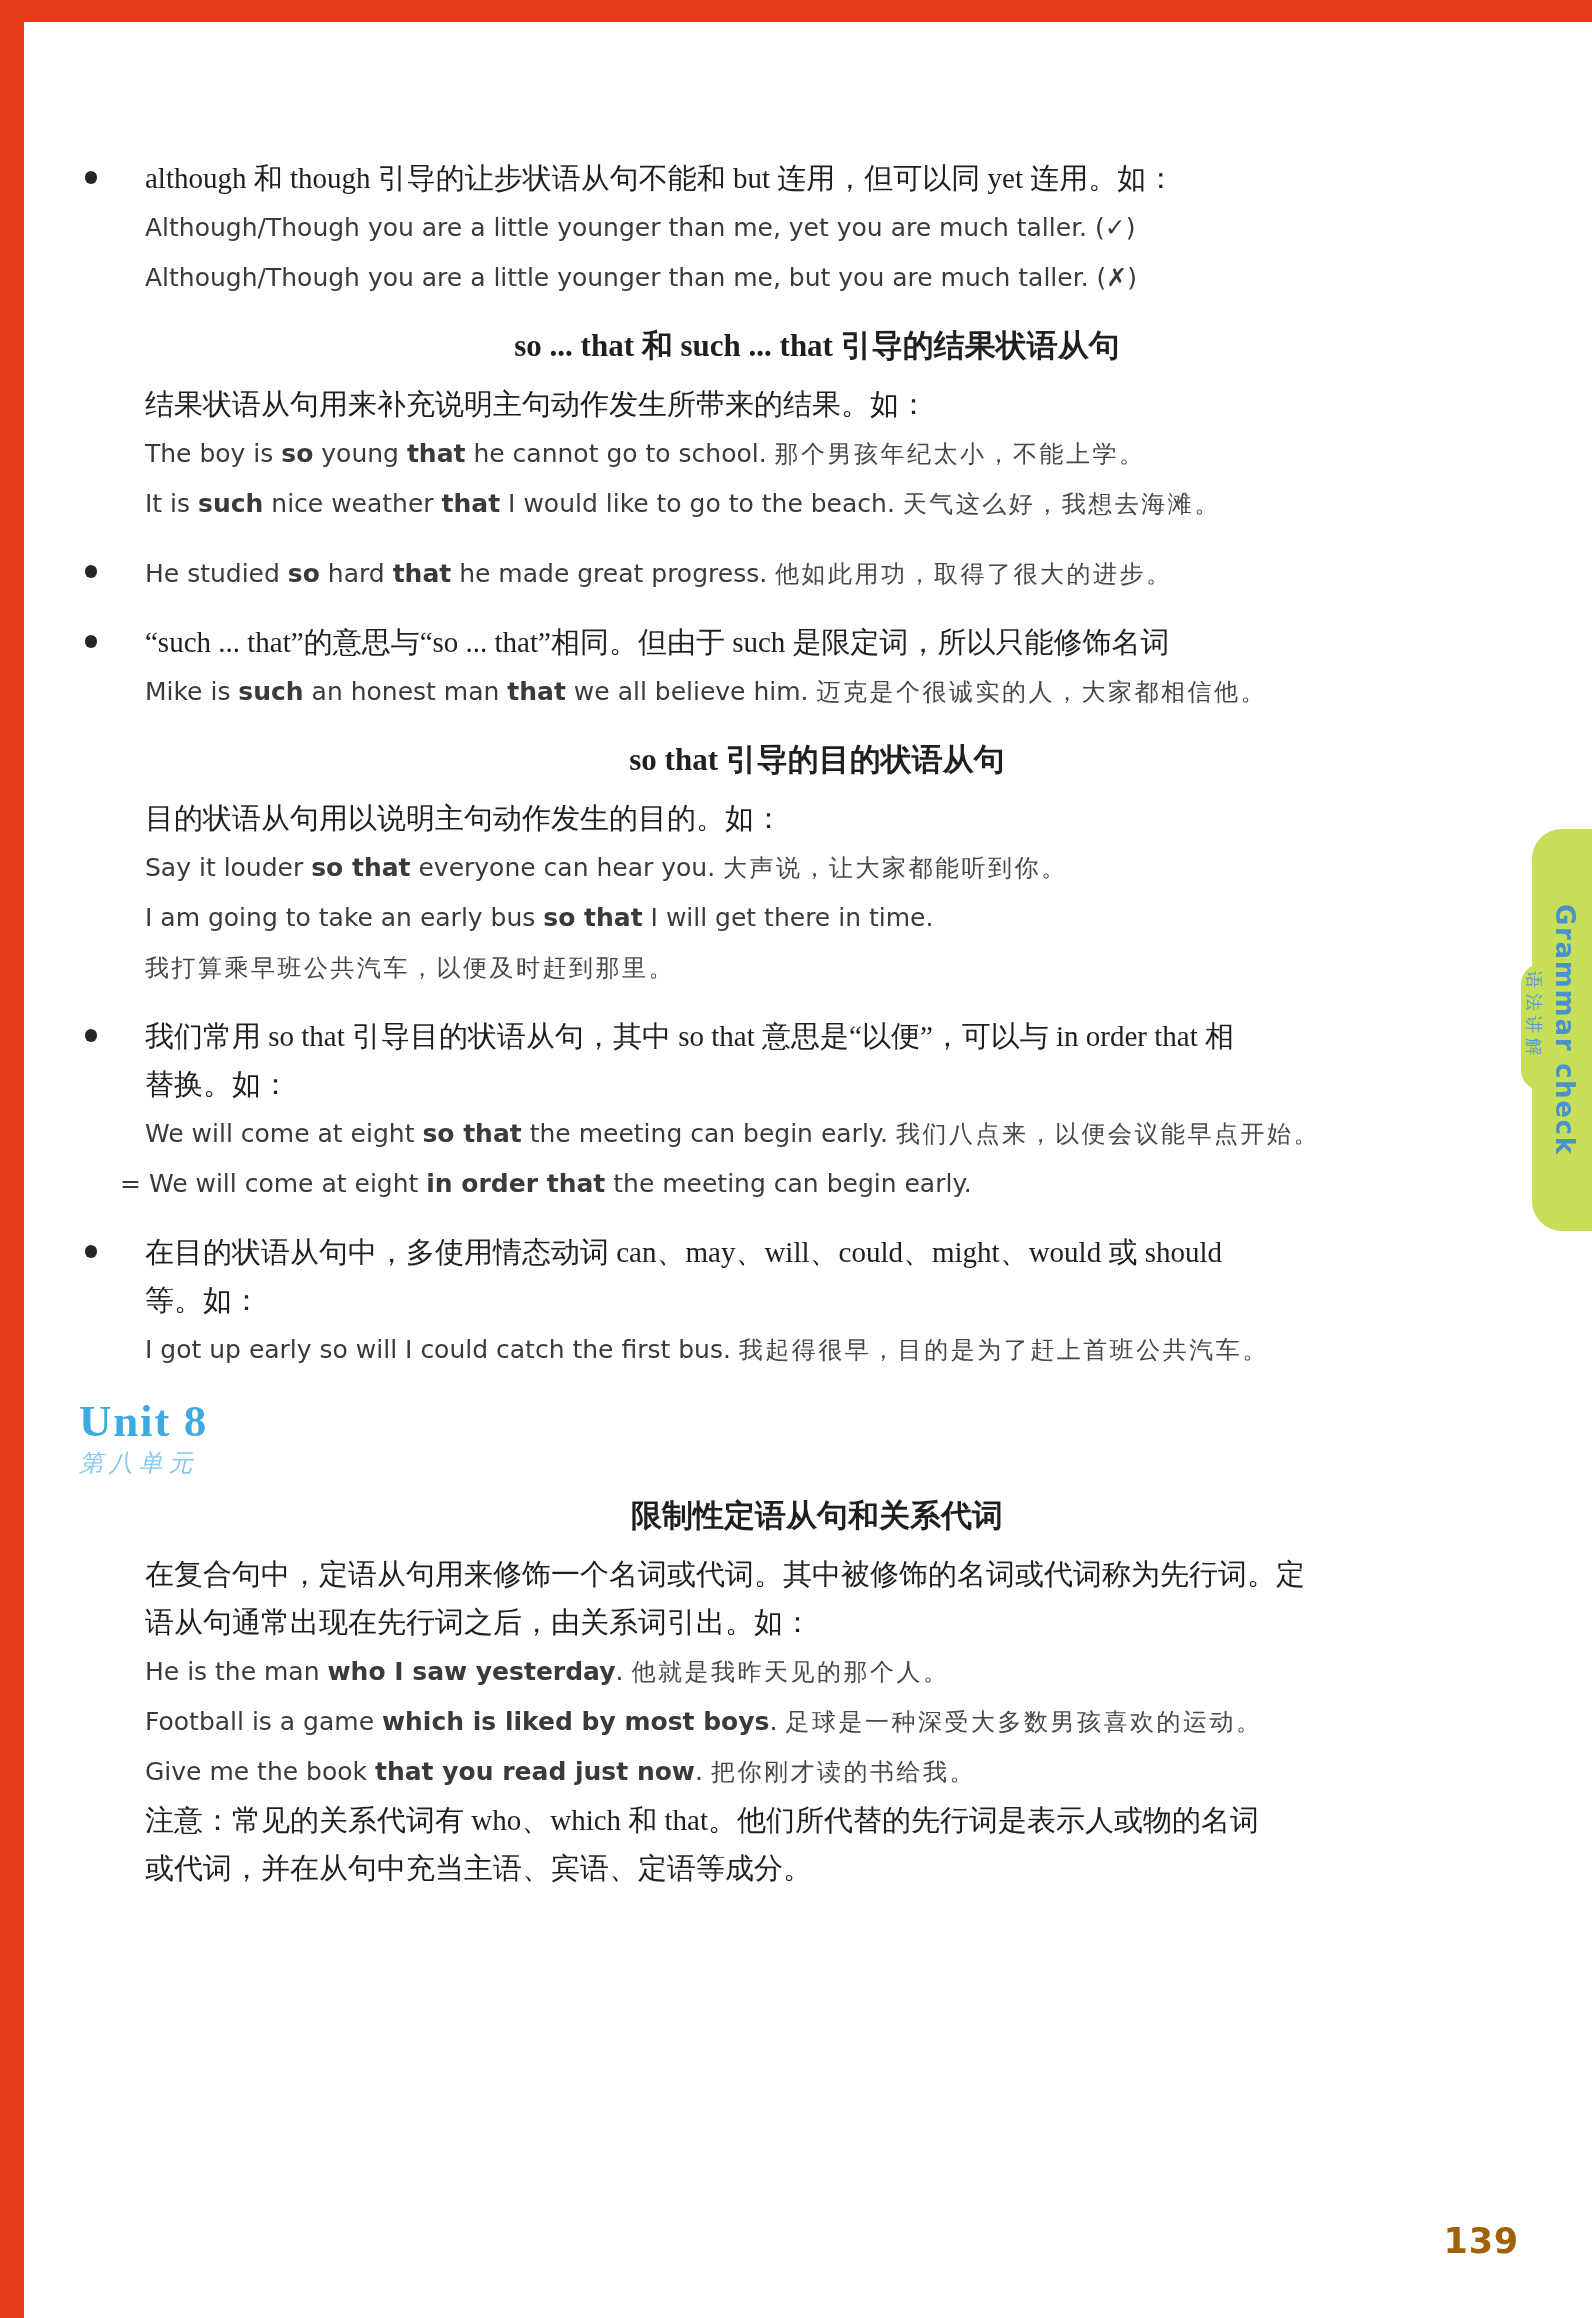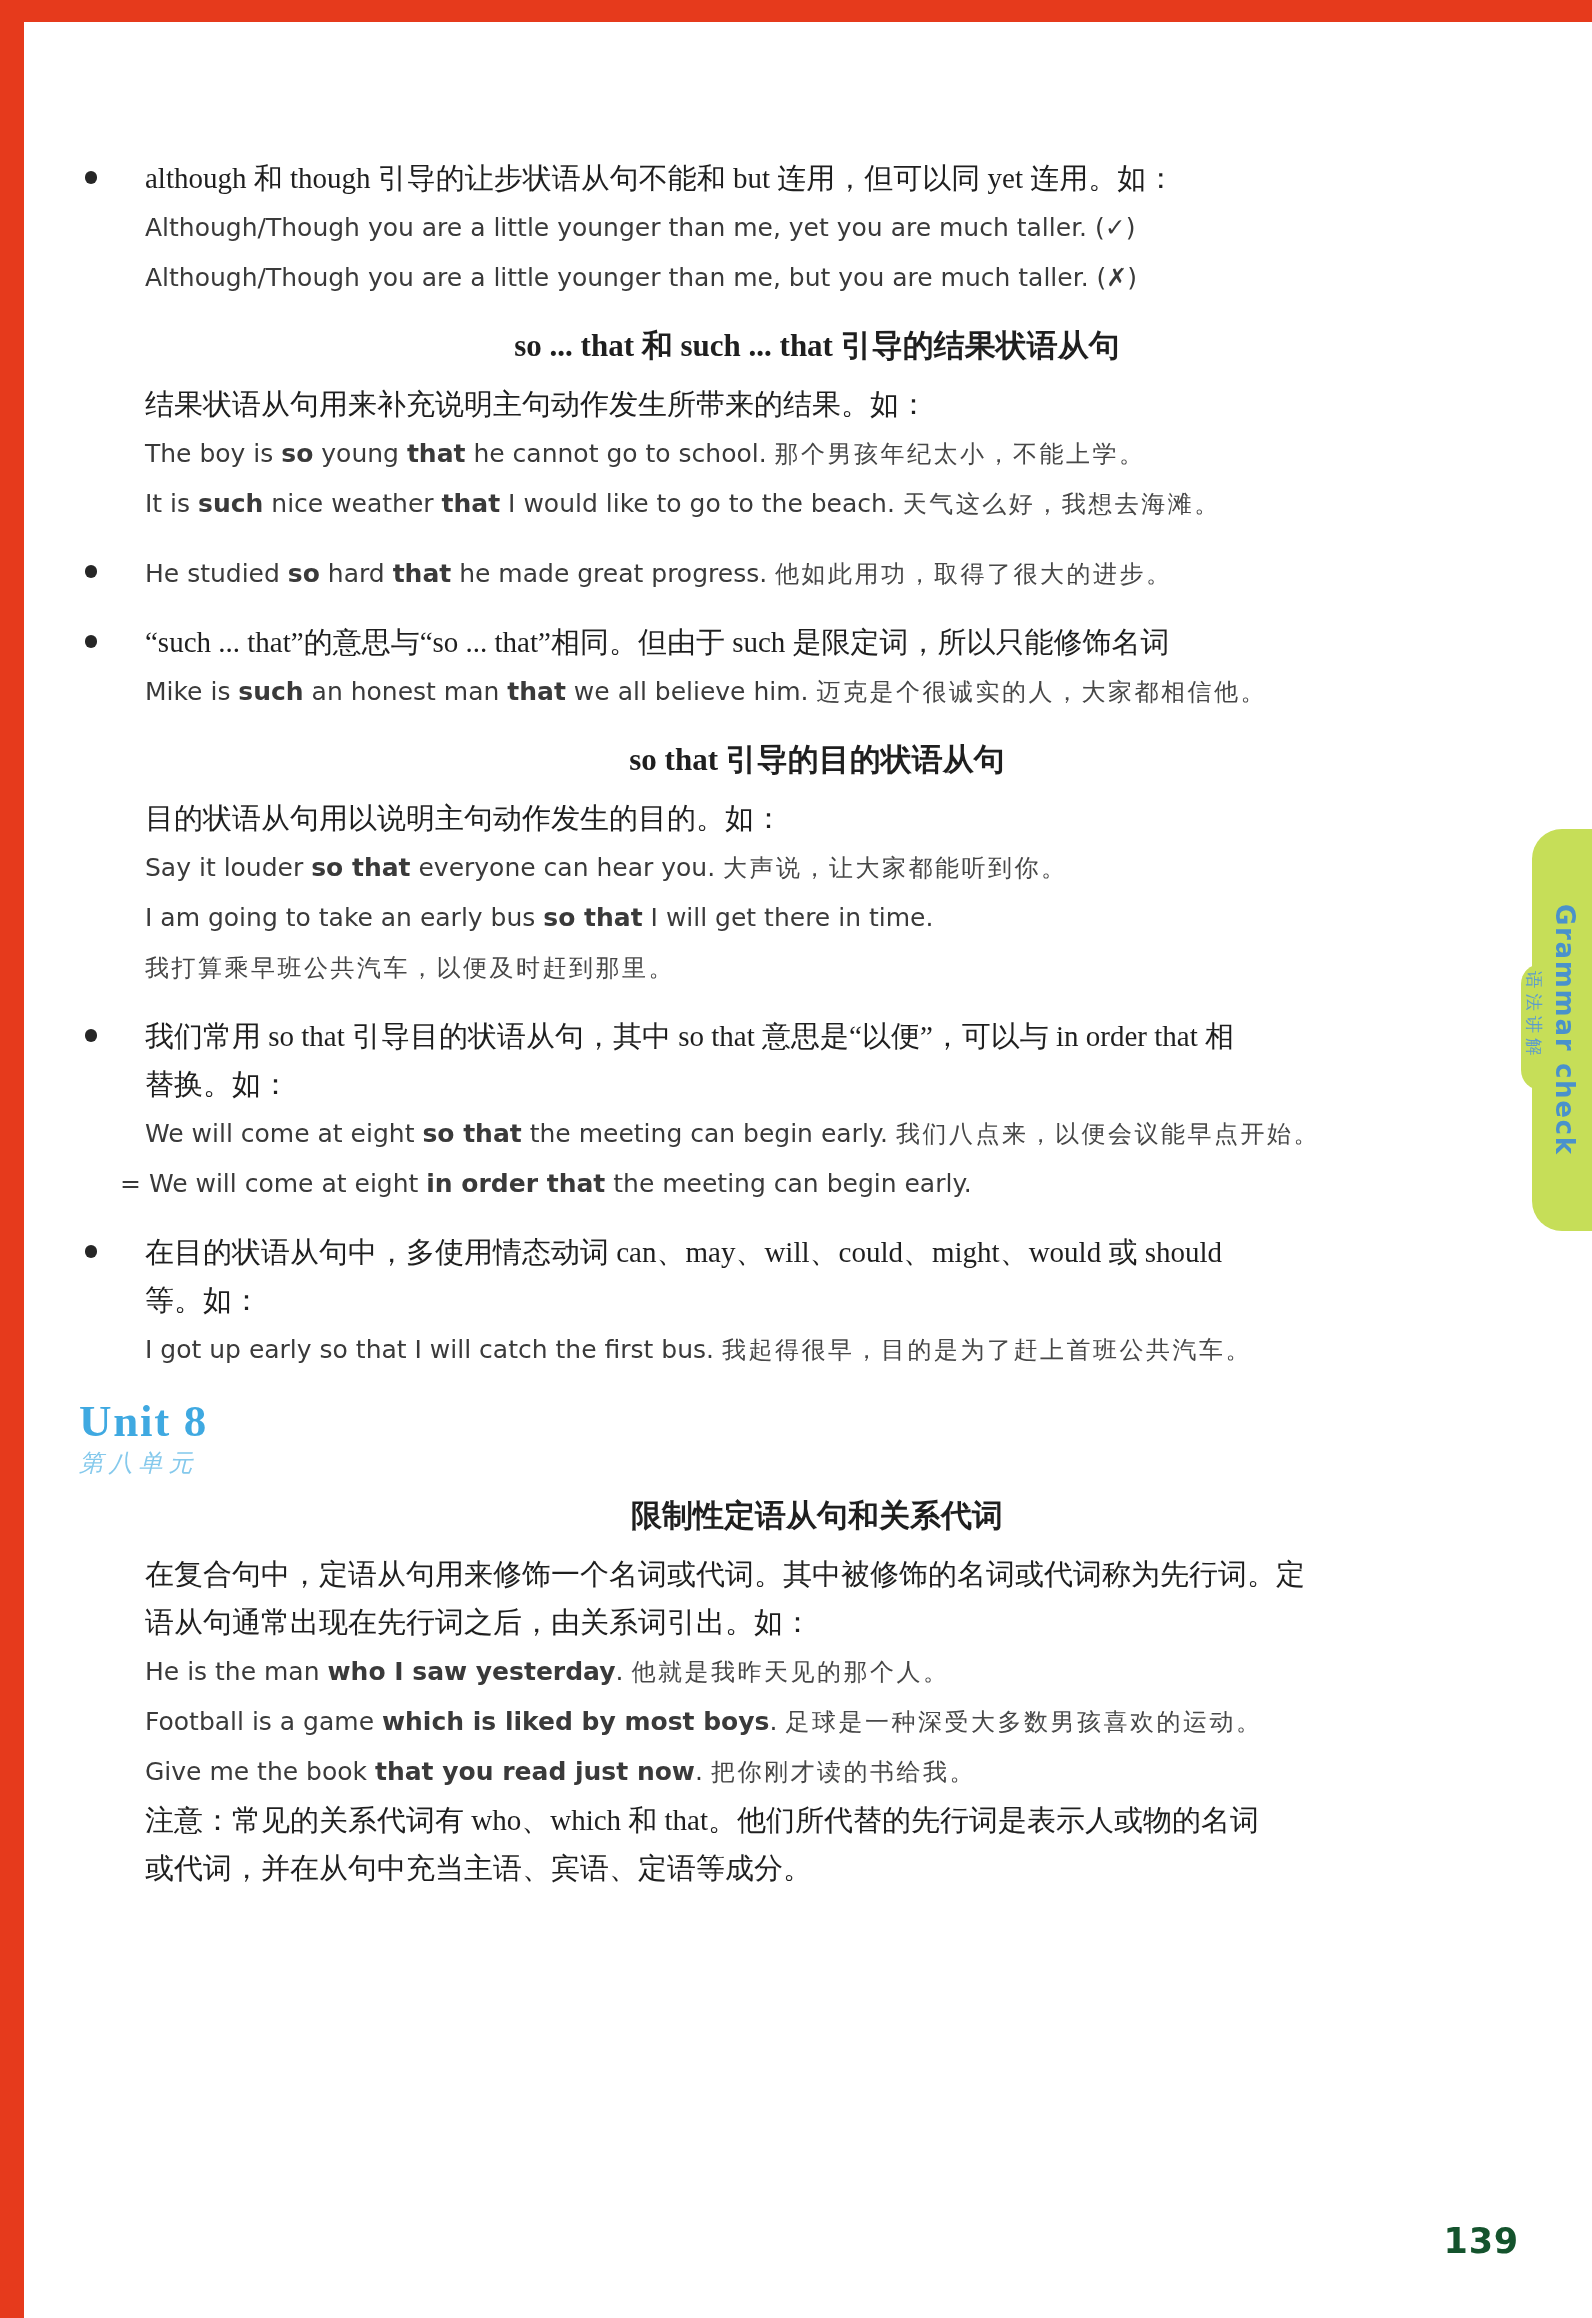--- a/index.html
+++ b/index.html
@@ -41,21 +41,21 @@
     font-weight:bold;font-size:45px;line-height:50px;color:#3fa9e1;letter-spacing:1.7px;
   }
   .unit-sub{
     font-family:"DejaVu Sans","Liberation Sans",sans-serif;
     font-size:24px;line-height:35px;color:#85c9ec;letter-spacing:5.8px;font-style:italic;
   }
 
   .page-number{
     position:absolute;right:73px;bottom:58px;
     font-family:"DejaVu Sans","Liberation Sans",sans-serif;
-    font-weight:bold;font-size:35px;color:#14532d;letter-spacing:0.8px;
+    font-weight:bold;font-size:35px;color:#a16207;letter-spacing:0.8px;
   }
 
   .side-tab{position:absolute;right:0;top:829px;width:76px;height:402px;}
   .side-tab .tab-main{
     position:absolute;right:0;top:0;bottom:0;width:60px;
     background:#c6de58;border-radius:30px 0 0 30px;
   }
   .side-tab .tab-bump{
     position:absolute;right:31px;top:135px;width:40px;height:126px;
     background:#c6de58;border-radius:20px 0 0 20px;
@@ -124,21 +124,21 @@
     <div class="line"><span class="run f-serif">我们常用 so that 引导目的状语从句，其中 so that 意思是“以便”，可以与 in order that 相</span></div>
     <div class="line"><span class="run f-serif">替换。如：</span></div>
     <div class="line"><span class="run f-hand">We will come at eight </span><span class="run f-hand bold">so that</span><span class="run f-hand"> the meeting can begin early. </span><span class="run f-kai">我们八点来，以便会议能早点开始。</span></div>
     <div class="line eq-line"><span class="run f-hand">= We will come at eight </span><span class="run f-hand bold">in order that</span><span class="run f-hand"> the meeting can begin early.</span></div>
   </div>
 
   <div class="block bullet">
     <span class="dot"></span>
     <div class="line"><span class="run f-serif">在目的状语从句中，多使用情态动词 can、may、will、could、might、would 或 should</span></div>
     <div class="line"><span class="run f-serif">等。如：</span></div>
-    <div class="line"><span class="run f-hand">I got up early so that I will catch the first bus. </span><span class="run f-kai">我起得很早，目的是为了赶上首班公共汽车。</span></div>
+    <div class="line"><span class="run f-hand">I got up early so will I could catch the first bus. </span><span class="run f-kai">我起得很早，目的是为了赶上首班公共汽车。</span></div>
   </div>
 
   <div class="unit-header">
     <div class="unit-title">Unit 8</div>
     <div class="unit-sub">第八单元</div>
   </div>
 
   <div class="heading">限制性定语从句和关系代词</div>
 
   <div class="block">

